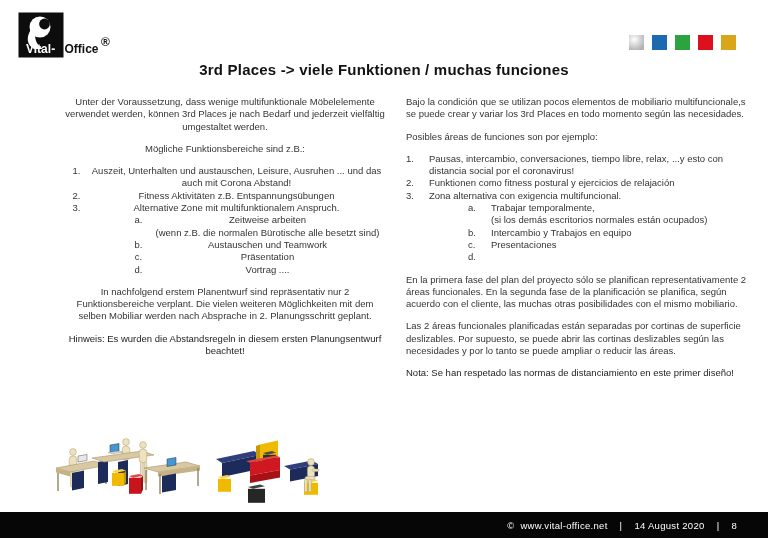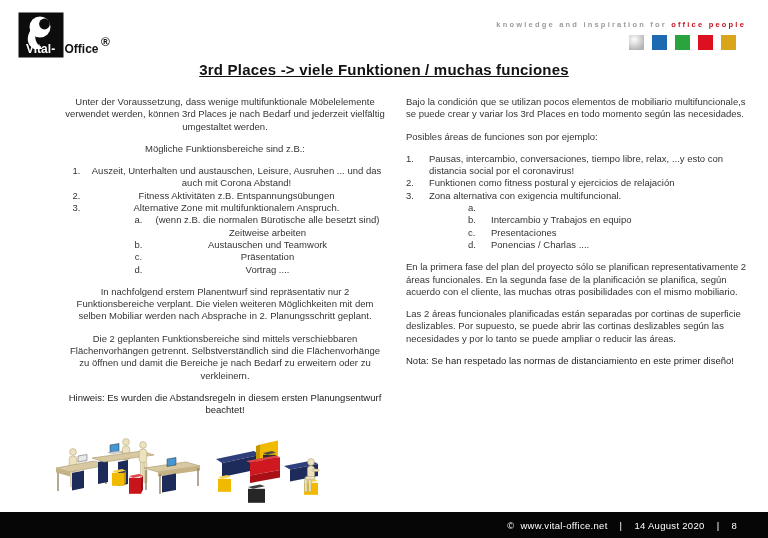--- a/index.html
+++ b/index.html
@@ -10,21 +10,21 @@
   .logo{position:absolute;left:18px;top:12px;width:110px;height:50px;}
   .logo text{font-family:"Liberation Sans",sans-serif;font-weight:bold;font-size:12px;}
   .tagline{position:absolute;right:22px;top:20px;font-size:7.5px;font-weight:bold;
            letter-spacing:2.2px;color:#9b9b9b;white-space:nowrap;}
   .tagline .red{color:#c8101e;}
   .squares{position:absolute;right:32px;top:35px;display:flex;gap:8px;}
   .color-square{width:15px;height:15px;}
 
   
   .page-title{position:absolute;top:61px;left:0;right:0;text-align:center;
-              font-size:15px;font-weight:bold;color:#121212;letter-spacing:.2px;text-decoration:underline;}
+              font-size:15px;font-weight:bold;color:#121212;letter-spacing:.2px;}
 
   
   .col{position:absolute;top:96px;font-size:9.5px;line-height:12.3px;}
   .col.de{left:65px;width:320px;text-align:center;}
   .col.es{left:406px;width:342px;}
   .col p{margin:0 0 10px 0;}
   .list{margin:0 0 10px 0;}
   .li{display:flex;}
   .li .num{flex:0 0 23px;}
   .li .txt{flex:1;}
@@ -50,24 +50,20 @@
     <g>
       <circle cx="22" cy="15" r="10.5" fill="#ffffff"></circle>
       <path d="M12.5,18 C8,26 9,33 16,37 L25,37 C17.5,32 15.5,25 18.5,18 Z" fill="#ffffff"></path>
       <circle cx="26.5" cy="12" r="5.4" fill="#0d0d0d"></circle>
     </g>
     <text x="8" y="41" fill="#ffffff">Vital-</text>
     <text x="46.5" y="41" fill="#121212">Office</text>
     <text x="83" y="34" fill="#121212" font-size="6" font-weight="normal">®</text>
   </svg>
 
-  <div class="tagline">
-    <span>knowledge and inspiration for</span>
-    <span class="red">office people</span>
-  </div>
 
   <div class="squares">
     <div class="color-square metallic" style="background: radial-gradient(circle at 35% 30%, rgb(255, 255, 255) 0%, rgb(179, 179, 179) 78%);"></div>
     <div class="color-square" style="background: rgb(30, 106, 176);"></div>
     <div class="color-square" style="background: rgb(43, 163, 62);"></div>
     <div class="color-square" style="background: rgb(221, 16, 31);"></div>
     <div class="color-square" style="background: rgb(217, 165, 27);"></div>
   </div>
 
   <div class="page-title">3rd Places -&gt; viele Funktionen / muchas funciones</div>
@@ -84,39 +80,38 @@
         <span class="num">2.</span>
         <span class="txt">Fitness Aktivitäten z.B. Entspannungsübungen</span>
       </div>
       <div class="li">
         <span class="num">3.</span>
         <span class="txt">Alternative Zone mit multifunktionalem Anspruch.</span>
       </div>
       <div class="li sub">
         <span class="num">a.</span>
         <span class="txt">
+          <div>Zeitweise arbeiten</div>
           <div>(wenn z.B. die normalen Bürotische alle besetzt sind)</div>
-          <div>Zeitweise arbeiten</div>
         </span>
       </div>
       <div class="li sub">
         <span class="num">b.</span>
         <span class="txt">Austauschen und Teamwork</span>
       </div>
       <div class="li sub">
         <span class="num">c.</span>
         <span class="txt">Präsentation</span>
       </div>
       <div class="li sub">
         <span class="num">d.</span>
         <span class="txt">Vortrag ....</span>
       </div>
     </div>
     <p>In nachfolgend erstem Planentwurf sind repräsentativ nur 2 Funktionsbereiche verplant. Die vielen weiteren Möglichkeiten mit dem selben Mobiliar werden nach Absprache in 2. Planungsschritt geplant.</p>
-    <p>Die 2 geplanten Funktionsbereiche sind mittels verschiebbaren Flächenvorhängen getrennt. Selbstverständlich sind die Flächenvorhänge zu öffnen und damit die Bereiche je nach Bedarf zu erweitern oder zu verkleinern.</p>
     <p class="note">Hinweis: Es wurden die Abstandsregeln in diesem ersten Planungsentwurf beachtet!</p>
   </div>
 
   <div class="col es">
     <p>Bajo la condición que se utilizan pocos elementos de mobiliario multifuncionale,s se puede crear y variar los 3rd Places en todo momento según las necesidades.</p>
     <p>Posibles áreas de funciones son por ejemplo:</p>
     <div class="list">
       <div class="li">
         <span class="num">1.</span>
         <span class="txt">Pausas, intercambio, conversaciones, tiempo libre, relax, ...y esto con distancia social por el coronavirus!</span>
@@ -124,32 +119,35 @@
       <div class="li">
         <span class="num">2.</span>
         <span class="txt">Funktionen como fitness postural y ejercicios de relajación</span>
       </div>
       <div class="li">
         <span class="num">3.</span>
         <span class="txt">Zona alternativa con exigencia multifuncional.</span>
       </div>
       <div class="li sub">
         <span class="num">a.</span>
+        <span class="txt">
+          <div>Trabajar temporalmente,</div>
+          <div>(si los demás escritorios normales están ocupados)</div>
+        </span>
       </div>
       <div class="li sub">
         <span class="num">b.</span>
         <span class="txt">Intercambio y Trabajos en equipo</span>
       </div>
       <div class="li sub">
         <span class="num">c.</span>
         <span class="txt">Presentaciones</span>
       </div>
       <div class="li sub">
         <span class="num">d.</span>
-        <span class="txt">Ponencias / Charlas ....</span>
       </div>
     </div>
     <p>En la primera fase del plan del proyecto sólo se planifican representativamente 2 áreas funcionales. En la segunda fase de la planificación se planifica, según acuerdo con el cliente, las muchas otras posibilidades con el mismo mobiliario.</p>
     <p>Las 2 áreas funcionales planificadas están separadas por cortinas de superficie deslizables. Por supuesto, se puede abrir las cortinas deslizables según las necesidades y por lo tanto se puede ampliar o reducir las áreas.</p>
     <p class="note">Nota: Se han respetado las normas de distanciamiento en este primer diseño!</p>
   </div>
 
   <svg class="illu" viewBox="0 0 300 88" width="300" height="88">
     <g>
 

